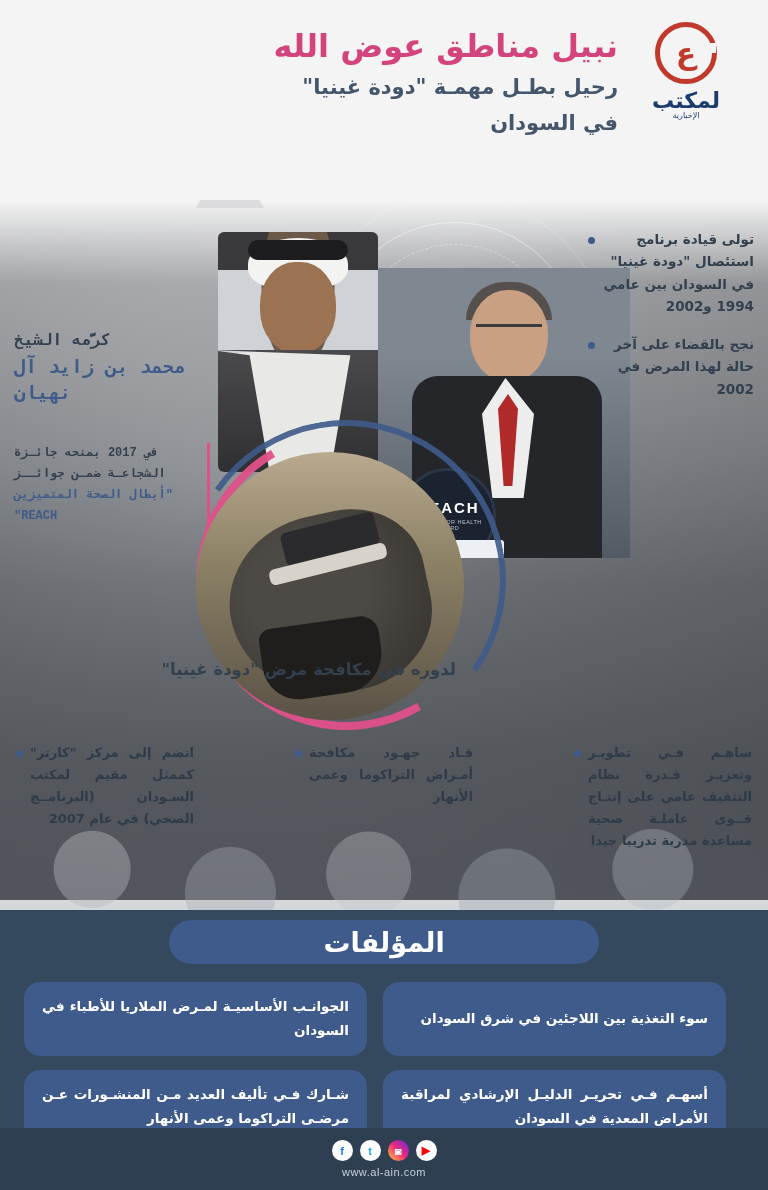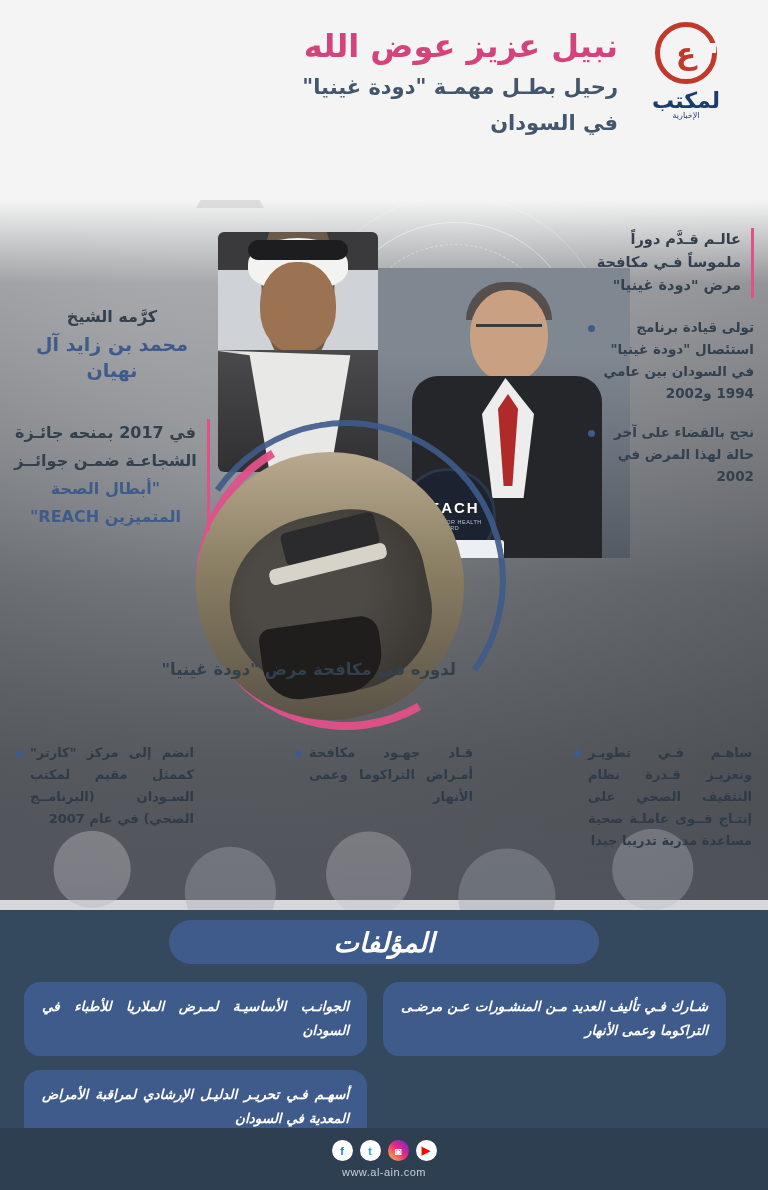--- a/index.html
+++ b/index.html
@@ -245,33 +245,33 @@
 
   .right-col {
     position: absolute; right: 14px; top: 228px; width: 166px; text-align: right;
   }
   .lead-note {
     font-size: 14.5px; font-weight: 700; color: #33404e; line-height: 1.6;
     border-right: 3px solid #e0518a; padding-right: 10px;
     margin-bottom: 18px;
   }
 
-  .left-col { position: absolute; left: 14px; top: 307px; width: 196px; text-align: center; }
+  .left-col { position: absolute; left: 14px; top: 330px; width: 196px; text-align: left; font-family: Liberation Mono, monospace; }
   .karrama {
     font-size: 16px; font-weight: 700; color: #33404e; margin-bottom: 6px;
   }
   .mbz-name {
     font-size: 19px; font-weight: 700; color: #3f5b8b; line-height: 1.35; margin-bottom: 8px;
   }
   .mbz-role {
     font-size: 13.5px; font-weight: 700; color: #33404e; line-height: 1.75;
     margin-bottom: 10px;
   }
   .award-note {
-    font-size: 16px; font-weight: 700; color: #33404e; line-height: 1.75;
+    font-size: 12px; font-weight: 700; color: #33404e; line-height: 1.75;
     border-right: 3px solid #e0518a; padding-right: 10px; margin-top: 36px;
   }
   .award-note .hl { color: #3f5b8b; }
 
   .caption-role {
     position: absolute; left: 36px; top: 660px; width: 420px;
     font-size: 16.5px; font-weight: 700; color: #33404e; text-align: right;
   }
 
   
@@ -287,21 +287,20 @@
   .tri-bullets .dot { width: 7px; height: 7px; border-radius: 50%; background: #3f5b8b; margin-top: 8px; flex:0 0 auto;}
   .tri-bullets .body {
     font-size: 13px; line-height: 1.7; font-weight: 700; color: #2f3b49;
     text-align: justify; text-align-last: right; direction: rtl;
   }
 
   
   .works {
     position: absolute; left: 0; bottom: 0; width: 768px; height: 280px;
     background: #34495e;
-    font-style: italic;
   }
   .works-head {
     position: relative; margin: 0 auto; top: 10px;
     width: 430px; height: 44px;
     background: #3f5b8b;
     border-radius: 22px;
     display: flex; align-items: center; justify-content: center;
   }
   .works-head span { color: #fff; font-size: 27px; font-weight: 700; }
 
@@ -355,21 +354,21 @@
 
   <div class="header">
     <div class="logo">
       <div class="logo-circle">
         <div class="logo-glyph">ع</div>
       </div>
       <div class="logo-word">لمكتب</div>
       <div class="logo-sub">الإخبارية</div>
     </div>
     <div class="title-block">
-      <div class="main-title">نبيل عزيز عوض الله</div>
+      <div class="main-title">نبيل مناطق عوض الله</div>
       <div class="sub-title">رحيل بطـل مهمـة "دودة غينيا"</div>
       <div class="sub-title">في السودان</div>
     </div>
   </div>
 
   <div class="photo-mbz">
     <div class="ghutra"></div>
     <div class="face"></div>
     <div class="agal"></div>
     <div class="body"></div>
@@ -394,21 +393,20 @@
   <div class="arc-pink"></div>
 
   <div class="circle-photo">
     <div class="leg"></div>
     <div class="hoof"></div>
     <div class="band"></div>
     <div class="band2"></div>
   </div>
 
   <div class="right-col">
-    <div class="lead-note">عالـم قـدَّم دوراً ملموساً فـي مكافحة مرض "دودة غينيا"</div>
     <div class="bullet-list">
       <div class="item">
         <div class="dot"></div>
         <div class="body">تولى قيادة برنامج استئصال "دودة غينيا" في السودان بين عامي 1994 و2002</div>
       </div>
       <div class="item">
         <div class="dot"></div>
         <div class="body">نجح بالقضاء على آخر حالة لهذا المرض في 2002</div>
       </div>
     </div>
@@ -434,31 +432,32 @@
     </div>
     <div class="col">
       <div class="item">
         <div class="dot"></div>
         <div class="body">قـاد جهـود مكافحة أمـراض التراكوما وعمى الأنهار</div>
       </div>
     </div>
     <div class="col">
       <div class="item">
         <div class="dot"></div>
-        <div class="body">ساهـم فـي تطويـر وتعزيـز قـدرة نظام التثقيف الصحي على إنتـاج قــوى عاملـة صحية مساعدة مدربة تدريبا جيدا</div>
+        <div class="body">ساهـم فـي تطويـر وتعزيـز قـدرة نظام التثقيف عامي على إنتـاج قــوى عاملـة صحية مساعدة مدربة تدريبا جيدا</div>
       </div>
     </div>
   </div>
 
   <div class="works">
     <div class="works-head">
       <span>المؤلفات</span>
     </div>
     <div class="work-grid">
       <div class="work-card">الجوانـب الأساسيـة لمـرض الملاريا للأطباء في السودان</div>
+      <div class="work-card">سوء التغذية بين اللاجئين في شرق السودان</div>
       <div class="work-card">شـارك فـي تأليف العديد مـن المنشـورات عـن مرضـى التراكوما وعمى الأنهار</div>
       <div class="work-card">أسهـم فـي تحريـر الدليـل الإرشادي لمراقبة الأمراض المعدية في السودان</div>
     </div>
   </div>
 
   <div class="footer">
     <div class="socials">
       <div class="soc yt">▶</div>
       <div class="soc ig">◙</div>
       <div class="soc tw">t</div>

